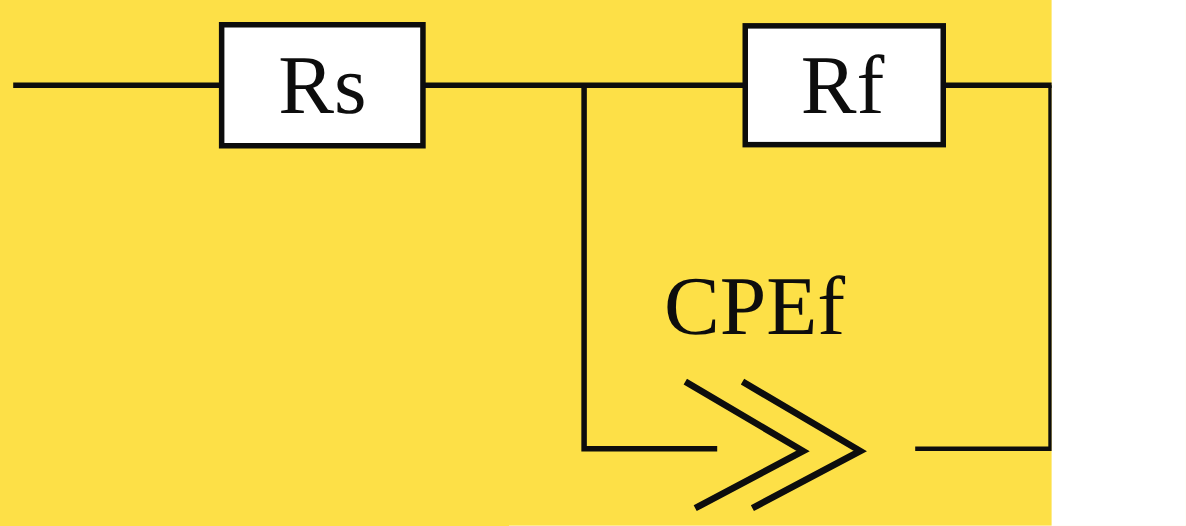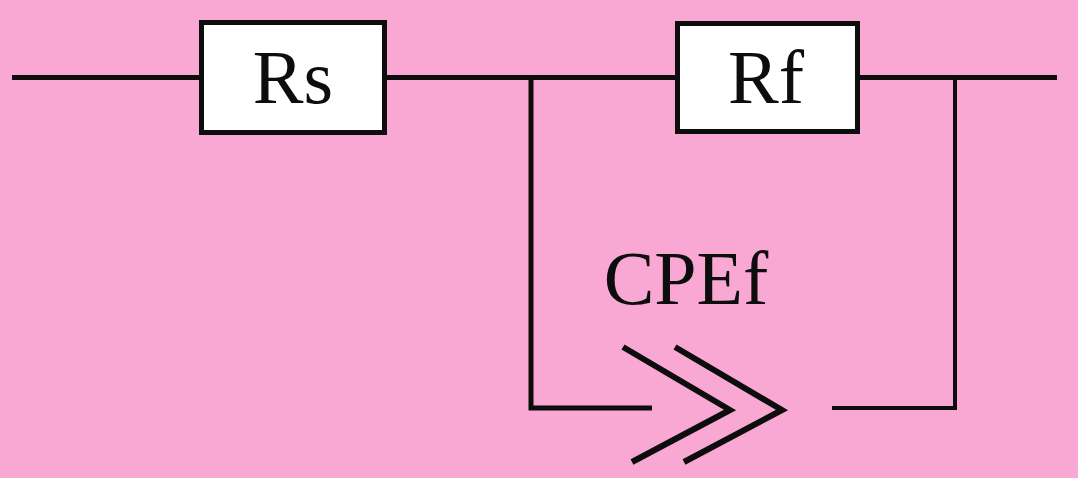--- a/index.html
+++ b/index.html
@@ -2,23 +2,23 @@
 <html><head>
 <meta charset="utf-8">
 <style>
   html, body {
     margin: 0;
     padding: 0;
     background: #ffffff;
   }
   .stage {
     position: relative;
-    width: 1078px;
+    width: 956px;
     height: 478px;
-    background: #f9a8d4;
+    background: #fde047;
     overflow: hidden;
   }
   .stage svg {
     display: block;
   }
   .circuit-label {
     font-family: "Liberation Serif", "DejaVu Serif", serif;
   }
 </style>
 </head>

